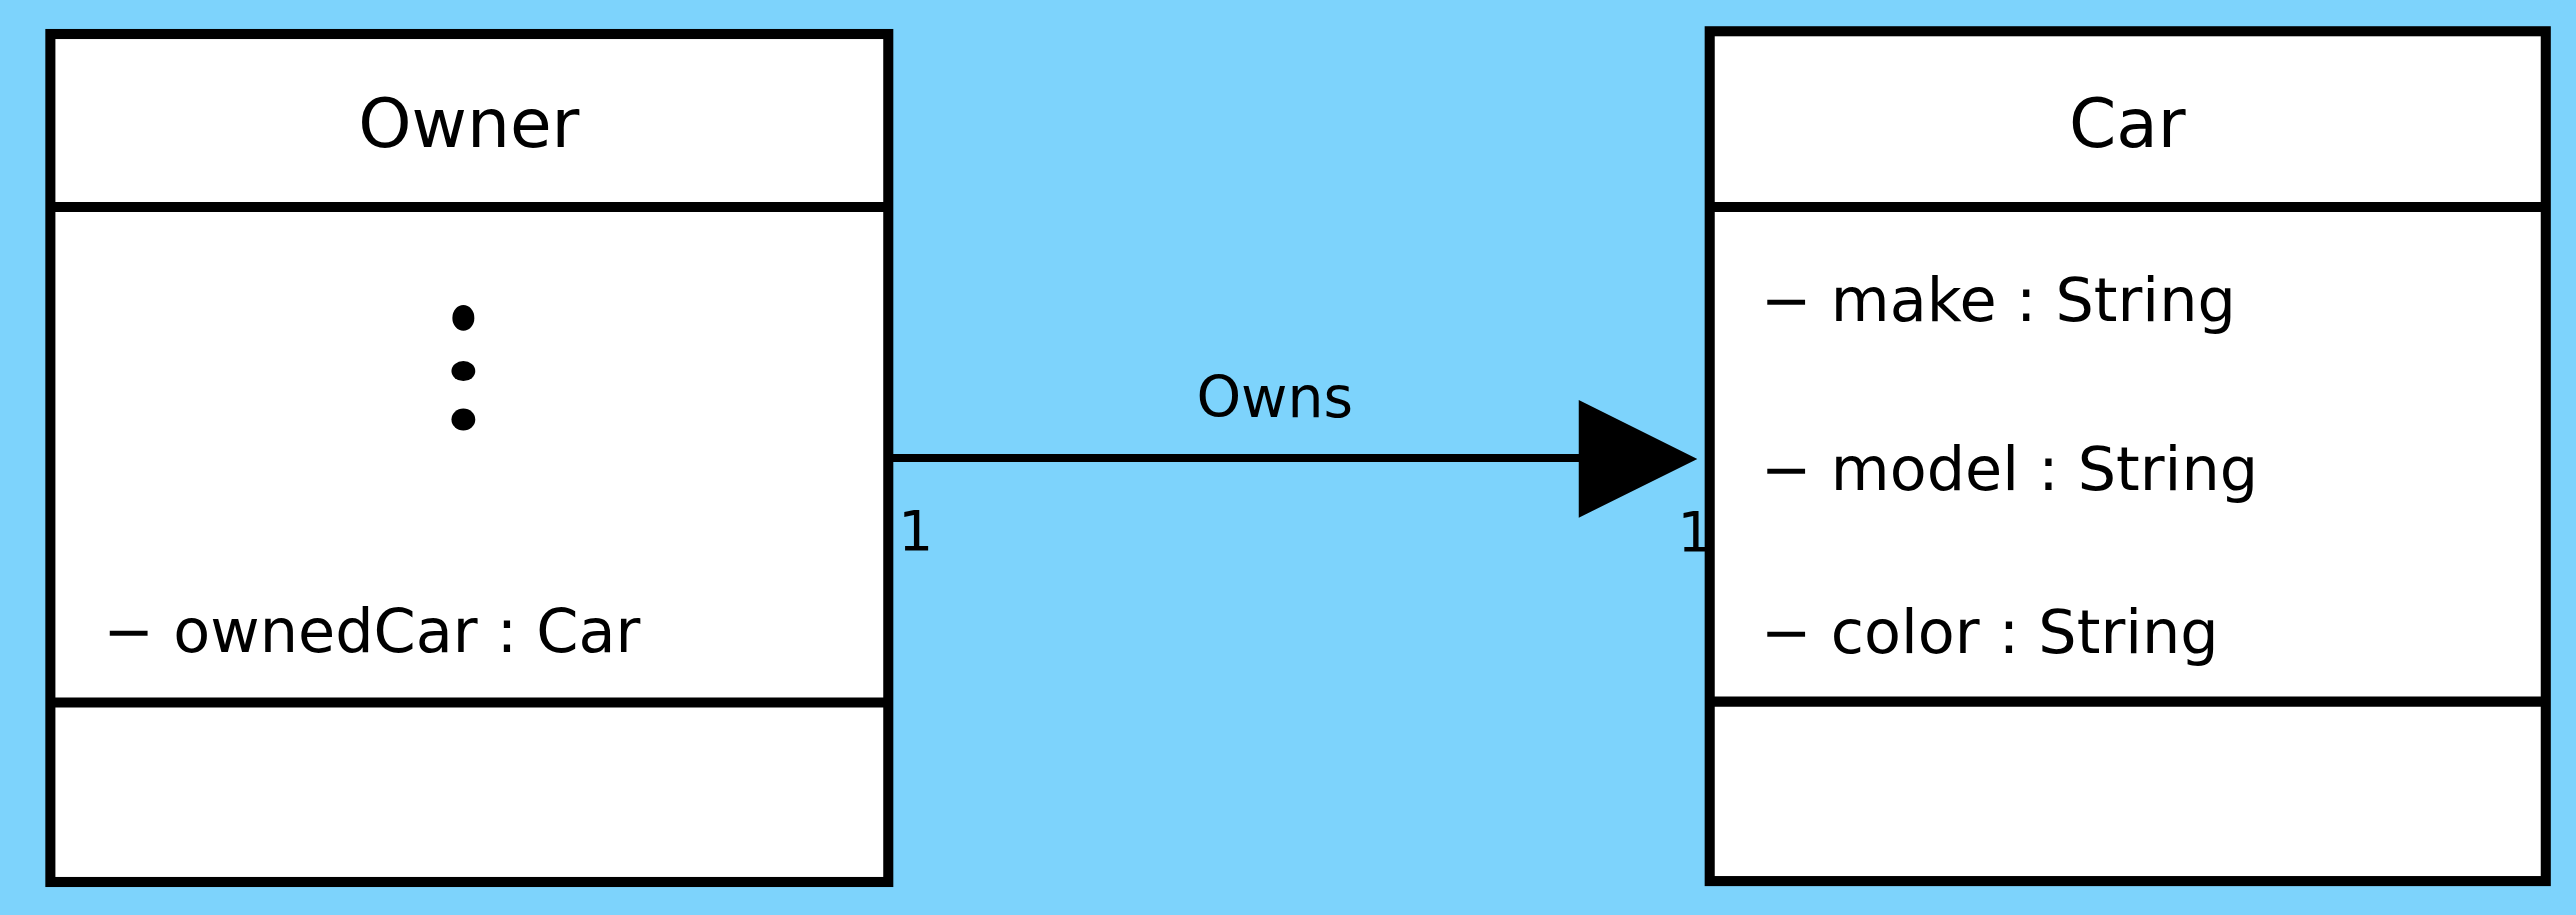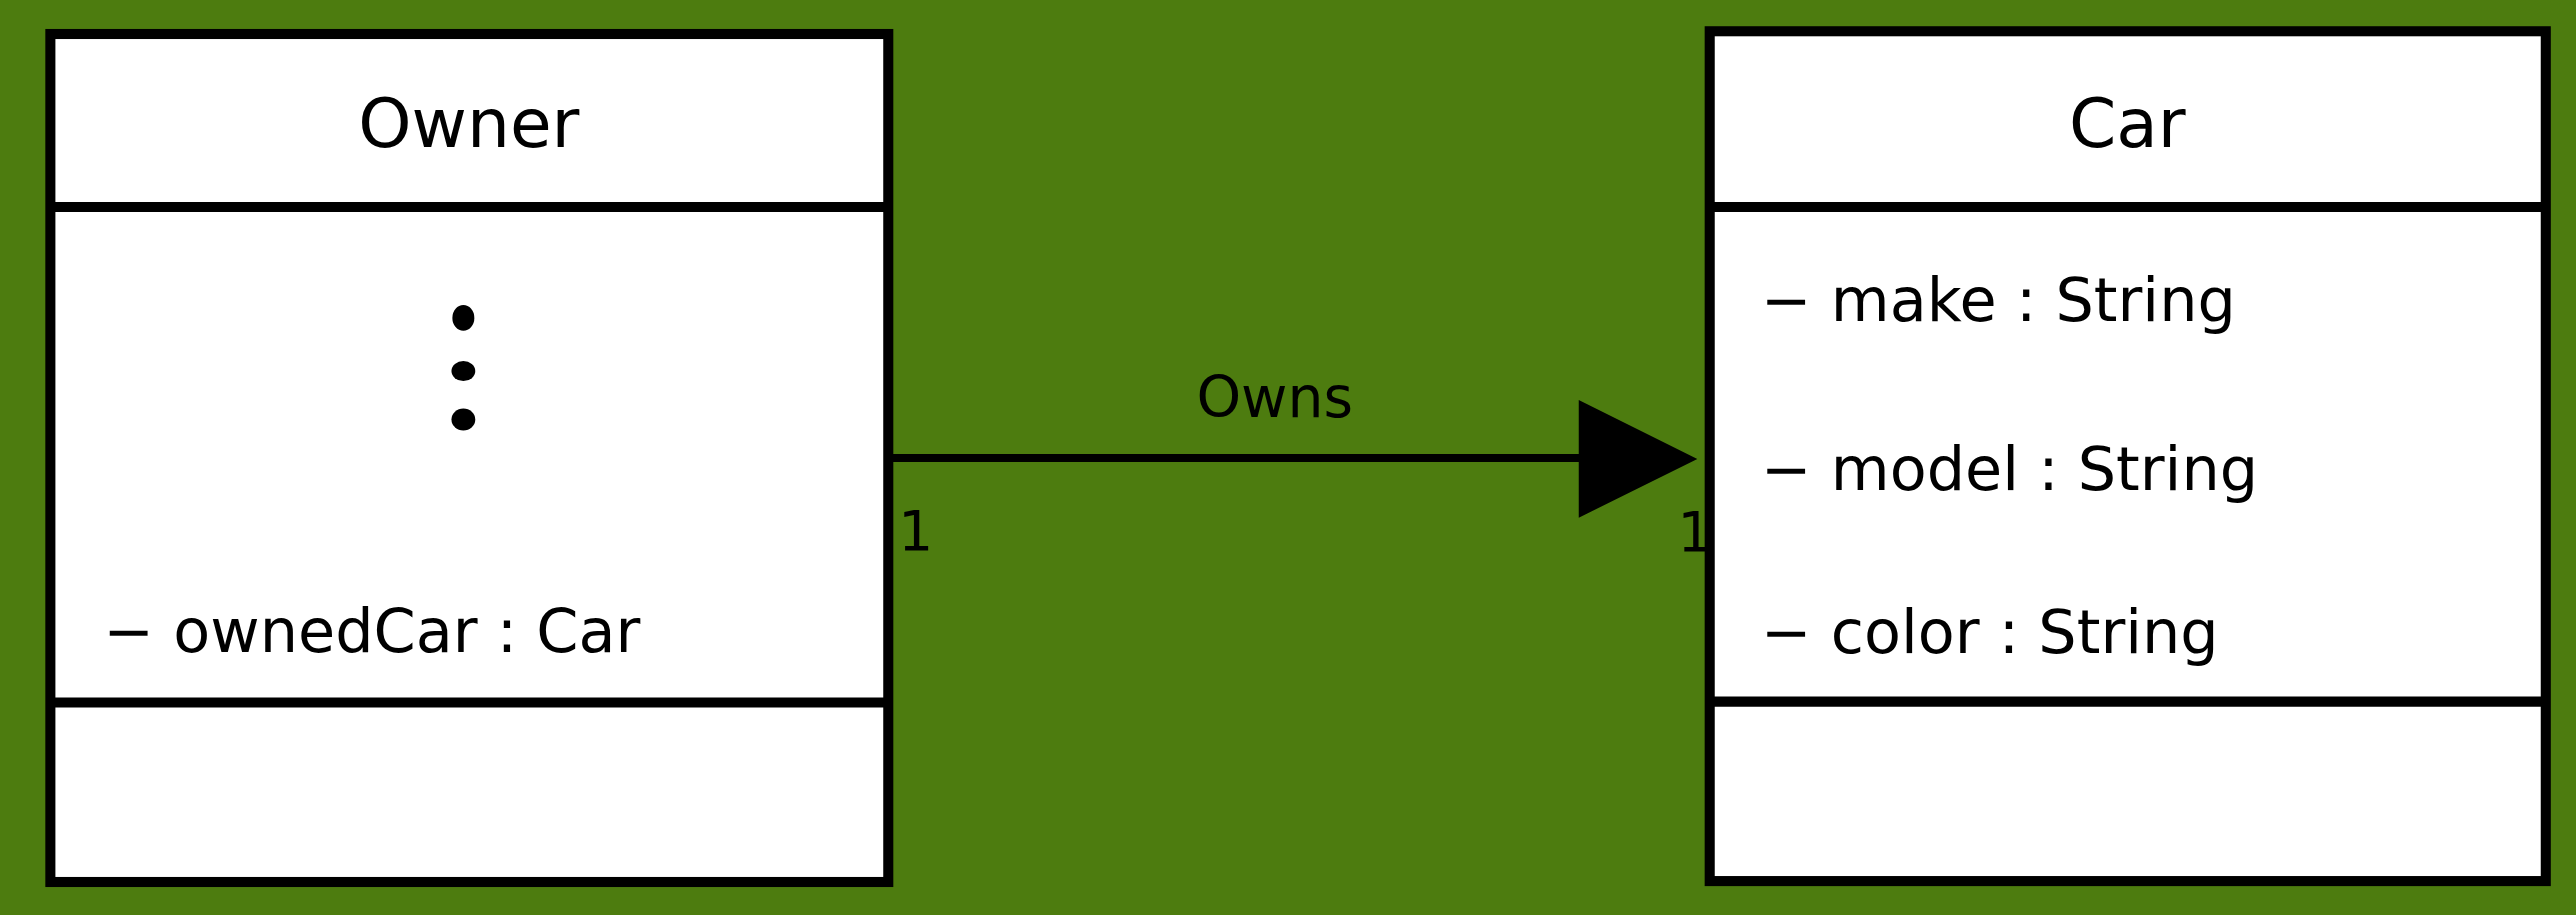--- a/index.html
+++ b/index.html
@@ -5,21 +5,21 @@
 <style>
   html, body {
     margin: 0;
     padding: 0;
     background: #ffffff;
   }
   #canvas {
     position: relative;
     width: 2576px;
     height: 916px;
-    background: #4d7c0f;
+    background: #7dd3fc;
     overflow: hidden;
     font-family: "DejaVu Sans", sans-serif;
   }
   #diagram-svg {
     position: absolute;
     left: 0;
     top: 0;
     width: 2576px;
     height: 916px;
     display: block;

